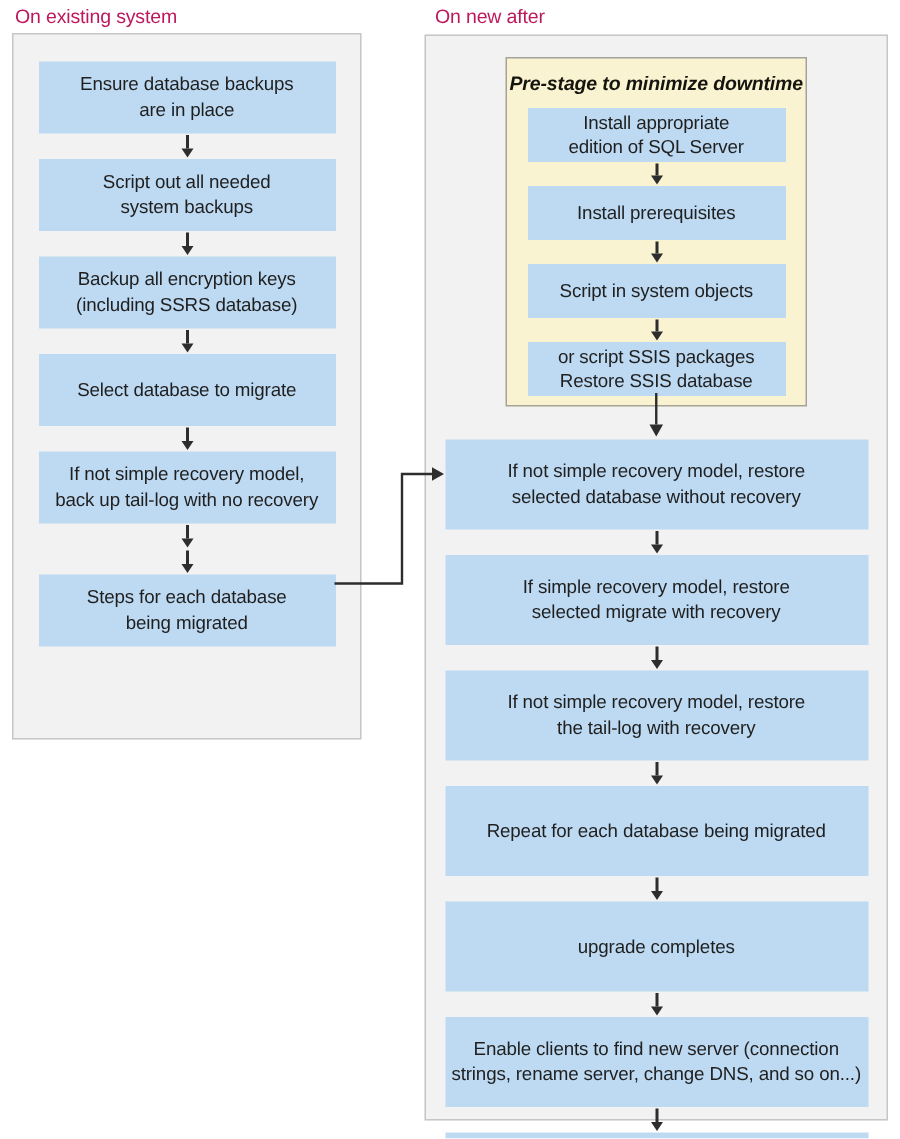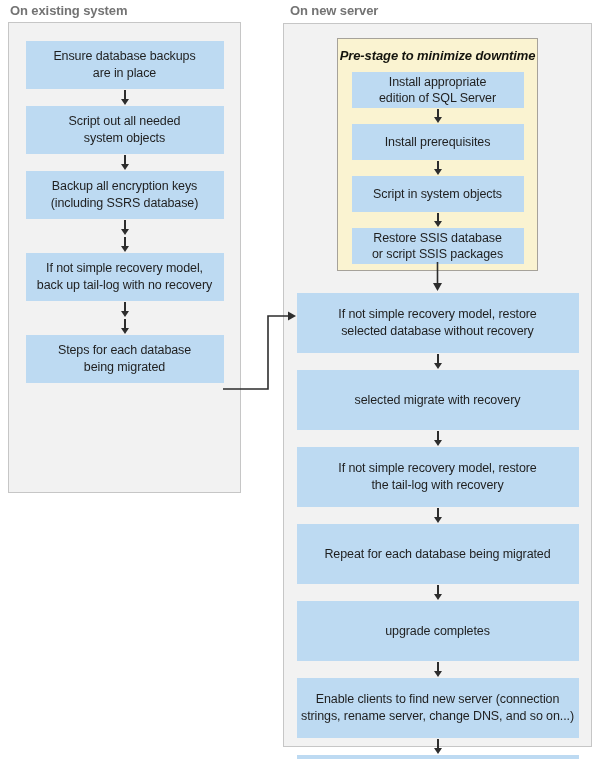--- a/index.html
+++ b/index.html
@@ -9,22 +9,22 @@
     height: 759px;
     background: #ffffff;
     font-family: "Liberation Sans", sans-serif;
     color: #1f1f1f;
     overflow: hidden;
   }
   .col-heading {
     position: absolute;
     top: 3px;
     font-size: 13px;
-    font-weight: bold;
-    color: #737373;
+    font-weight: normal;
+    color: #be185d;
     letter-spacing: -0.1px;
   }
   .heading-left { left: 10px; }
   .heading-right { left: 290px; }
 
   .panel {
     position: absolute;
     background: #f2f2f2;
     border: 1px solid #c6c6c6;
     box-sizing: border-box;
@@ -98,38 +98,42 @@
     width: 600px; height: 759px;
     pointer-events: none;
   }
 </style>
 </head>
 <body>
 
 <div class="canvas">
 
   <div class="col-heading heading-left">On existing system</div>
-  <div class="col-heading heading-right">On new server</div>
+  <div class="col-heading heading-right">On new after</div>
 
   <div class="panel panel-left">
     <div class="node node-left">
       <div>Ensure database backups</div>
       <div>are in place</div>
     </div>
     <div class="v-arrow"></div>
     <div class="node node-left">
       <div>Script out all needed</div>
-      <div>system objects</div>
+      <div>system backups</div>
     </div>
     <div class="v-arrow"></div>
     <div class="node node-left">
       <div>Backup all encryption keys</div>
       <div>(including SSRS database)</div>
     </div>
     <div class="v-arrow"></div>
+    <div class="node node-left">
+      <div>Select database to migrate</div>
+      <div></div>
+    </div>
     <div class="v-arrow"></div>
     <div class="node node-left">
       <div>If not simple recovery model,</div>
       <div>back up tail-log with no recovery</div>
     </div>
     <div class="v-arrow"></div>
     <div class="v-arrow"></div>
     <div class="node node-left">
       <div>Steps for each database</div>
       <div>being migrated</div>
@@ -148,31 +152,32 @@
         <div>Install prerequisites</div>
         <div></div>
       </div>
       <div class="v-arrow v-arrow-sm"></div>
       <div class="node node-sm">
         <div>Script in system objects</div>
         <div></div>
       </div>
       <div class="v-arrow v-arrow-sm"></div>
       <div class="node node-sm">
+        <div>or script SSIS packages</div>
         <div>Restore SSIS database</div>
-        <div>or script SSIS packages</div>
       </div>
     </div>
     <div class="yellow-gap"></div>
     <div class="node node-wide">
       <div>If not simple recovery model, restore</div>
       <div>selected database without recovery</div>
     </div>
     <div class="v-arrow"></div>
     <div class="node node-wide">
+      <div>If simple recovery model, restore</div>
       <div>selected migrate with recovery</div>
     </div>
     <div class="v-arrow"></div>
     <div class="node node-wide">
       <div>If not simple recovery model, restore</div>
       <div>the tail-log with recovery</div>
     </div>
     <div class="v-arrow"></div>
     <div class="node node-wide">
       <div>Repeat for each database being migrated</div>

